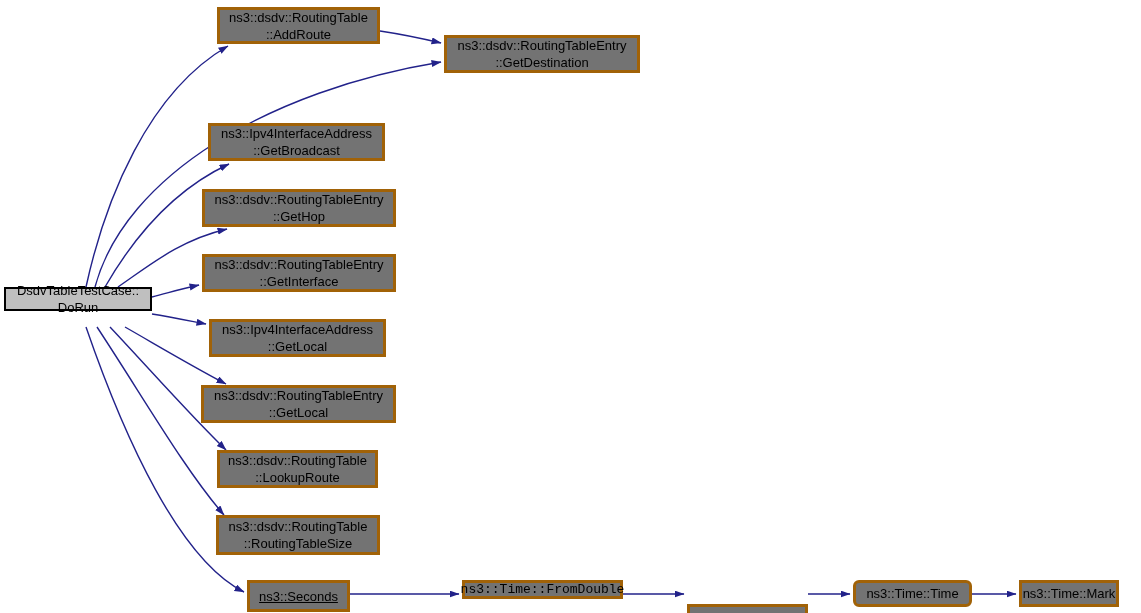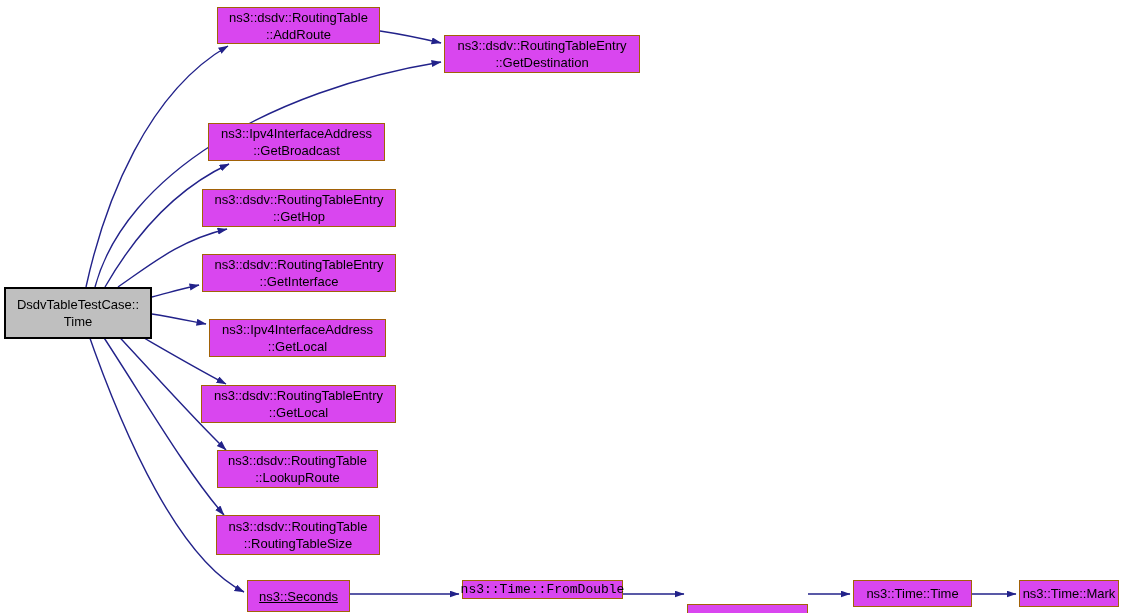--- a/index.html
+++ b/index.html
@@ -23,22 +23,22 @@
     height: 613px;
     pointer-events: none;
   }
   .edge {
     fill: none;
     stroke-width: 1.4;
   }
   .node {
     position: absolute;
     box-sizing: border-box;
-    background: #d946ef;
-    border: 1px solid #a16207;
+    background: #737373;
+    border: 3px solid #a16207;
     display: flex;
     flex-direction: column;
     align-items: center;
     justify-content: center;
     text-align: center;
     font-size: 13px;
     line-height: 17px;
     color: #000000;
     white-space: nowrap;
     cursor: pointer;
@@ -70,23 +70,23 @@
         <path d="M110,327 C155,375 190,415 226,450" class="edge" stroke="#22228a" marker-end="url(#arrow)"></path>
         <path d="M97,327 C145,400 185,470 224,515" class="edge" stroke="#22228a" marker-end="url(#arrow)"></path>
         <path d="M86,327 C125,440 180,560 244,592" class="edge" stroke="#22228a" marker-end="url(#arrow)"></path>
         <path d="M350,594 L459,594" class="edge" stroke="#22228a" marker-end="url(#arrow)"></path>
         <path d="M623,594 L684,594" class="edge" stroke="#22228a" marker-end="url(#arrow)"></path>
         <path d="M808,594 L850,594" class="edge" stroke="#22228a" marker-end="url(#arrow)"></path>
         <path d="M972,594 L1016,594" class="edge" stroke="#22228a" marker-end="url(#arrow)"></path>
       </g>
   </svg>
   <div>
-      <div class="node focus" style="left: 4px; top: 287px; width: 148px; height: 52px;">
+      <div class="node focus" style="left: 4px; top: 287px; width: 148px; height: 24px;">
         <div class="line">DsdvTableTestCase::</div>
-        <div class="line">Time</div>
+        <div class="line">DoRun</div>
       </div>
       <div class="node" style="left: 217px; top: 7px; width: 163px; height: 37px;">
         <div class="line">ns3::dsdv::RoutingTable</div>
         <div class="line">::AddRoute</div>
       </div>
       <div class="node" style="left: 444px; top: 35px; width: 196px; height: 38px;">
         <div class="line">ns3::dsdv::RoutingTableEntry</div>
         <div class="line">::GetDestination</div>
       </div>
       <div class="node" style="left: 208px; top: 123px; width: 177px; height: 38px;">
@@ -119,20 +119,20 @@
       </div>
       <div class="node" style="left: 247px; top: 580px; width: 103px; height: 32px; text-decoration: underline;">
         <div class="line">ns3::Seconds</div>
       </div>
       <div class="node" style="left: 462px; top: 580px; width: 161px; height: 19px; font-family: Liberation Mono, monospace;">
         <div class="line">ns3::Time::FromDouble</div>
       </div>
       <div class="node" style="left: 687px; top: 580px; width: 121px; height: 27px; margin-top: 24px;">
         <div class="line">ns3::Time::From</div>
       </div>
-      <div class="node" style="left: 853px; top: 580px; width: 119px; height: 27px;">
+      <div class="node" style="left: 853px; top: 580px; width: 119px; height: 27px; border-radius: 6px;">
         <div class="line">ns3::Time::Time</div>
       </div>
       <div class="node" style="left: 1019px; top: 580px; width: 100px; height: 27px;">
         <div class="line">ns3::Time::Mark</div>
       </div>
     </div>
 </div>
 
 </body></html>

